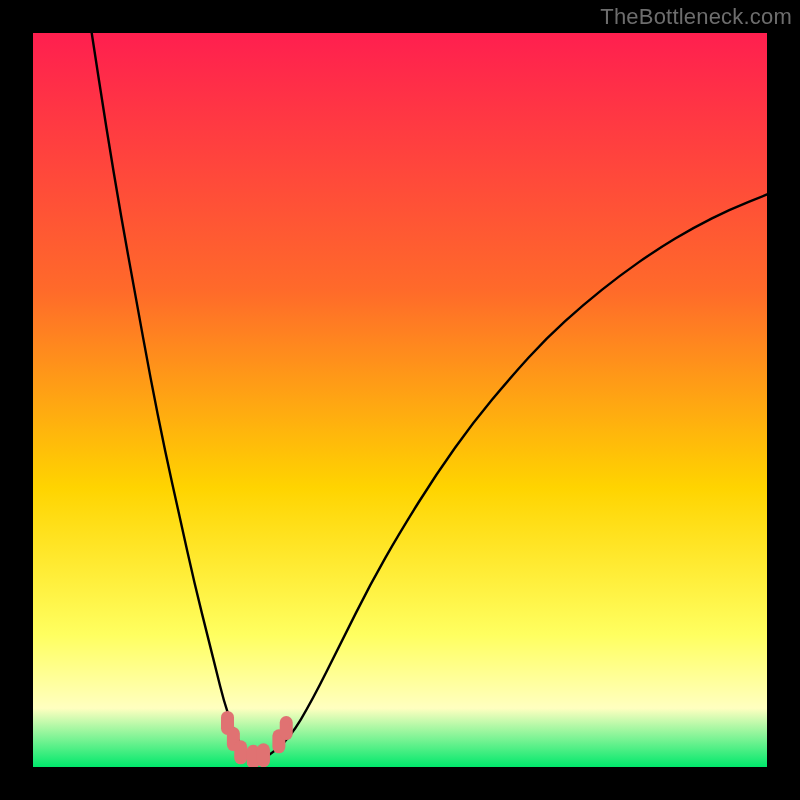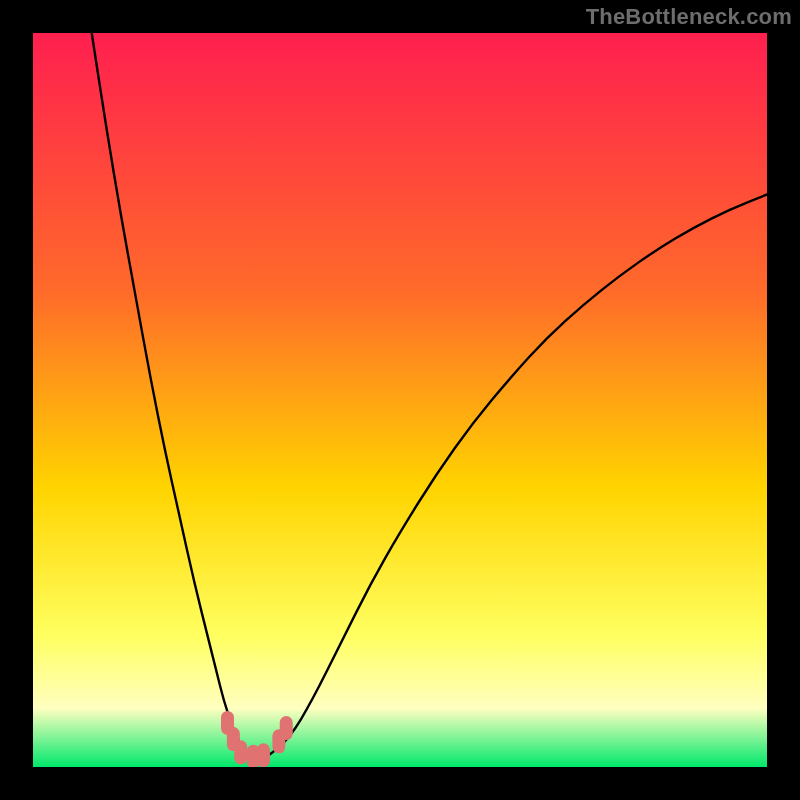--- a/index.html
+++ b/index.html
@@ -17,21 +17,21 @@
     top: 33px;
     width: 734px;
     height: 734px;
     overflow: hidden;
   }
   .watermark {
     position: absolute;
     top: 4px;
     right: 8px;
     font-size: 22px;
-    font-weight: 700;
+    font-weight: 400;
     color: #6d6d6d;
     letter-spacing: 0.2px;
   }
   svg {
     display: block;
   }
 </style>
 </head>
 <body>
 

